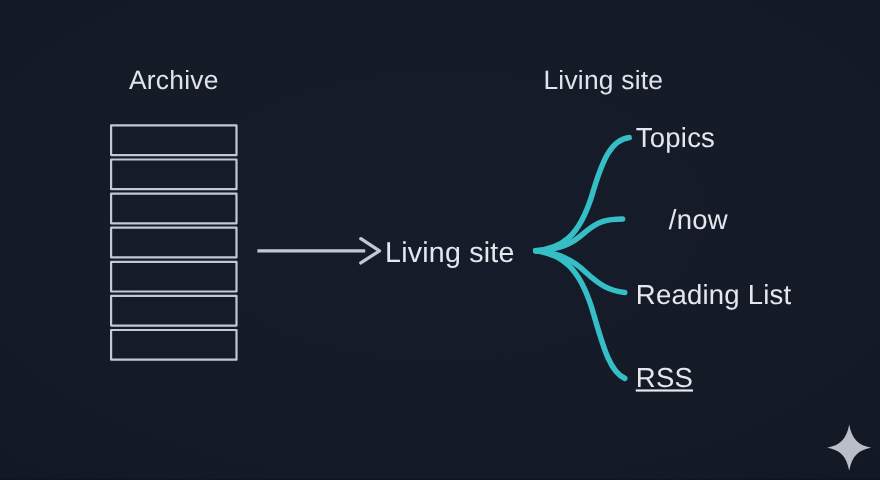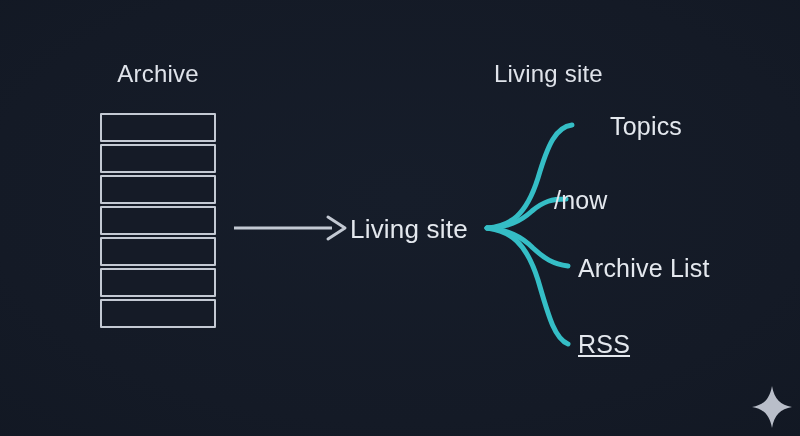--- a/index.html
+++ b/index.html
@@ -126,25 +126,25 @@
 
   <svg id="branches" viewBox="0 0 800 436">
     <g fill="none" stroke="#35bec6" stroke-width="5" stroke-linecap="round">
       <path d="M 487 228 C 510 226 526 216 538 178 C 548 144 556 127 572 125"></path>
       <path d="M 487 228 C 508 227 520 222 532 211 C 544 201 552 199 566 199"></path>
       <path d="M 487 228 C 508 230 521 236 533 248 C 545 259 553 264 568 266"></path>
       <path d="M 487 228 C 510 231 526 242 538 280 C 548 314 554 338 568 344"></path>
     </g>
   </svg>
 
-  <div class="branch-label" style="left:578px; top:112px;margin-left:32px;">Topics</div>
+  <div class="branch-label" style="left:578px; top:112px;">Topics</div>
 
-  <div class="branch-label" style="left:554px; top:186px;">/now</div>
+  <div class="branch-label" style="left:608px; top:186px;">/now</div>
 
-  <div class="branch-label" style="left:578px; top:254px;">Archive List</div>
+  <div class="branch-label" style="left:578px; top:254px;">Reading List</div>
 
   <div class="branch-label" style="left:578px; top:330px;text-decoration:underline;">RSS</div>
 
   <svg id="sparkle" viewBox="0 0 44 46">
     <path d="M22 2 C24.5 15.5 30.5 21 42 23 C30.5 25 24.5 30.5 22 44 C19.5 30.5 13.5 25 2 23 C13.5 21 19.5 15.5 22 2 Z" fill="#b9bec9"></path>
   </svg>
 
 </div>
 
 </body></html>

